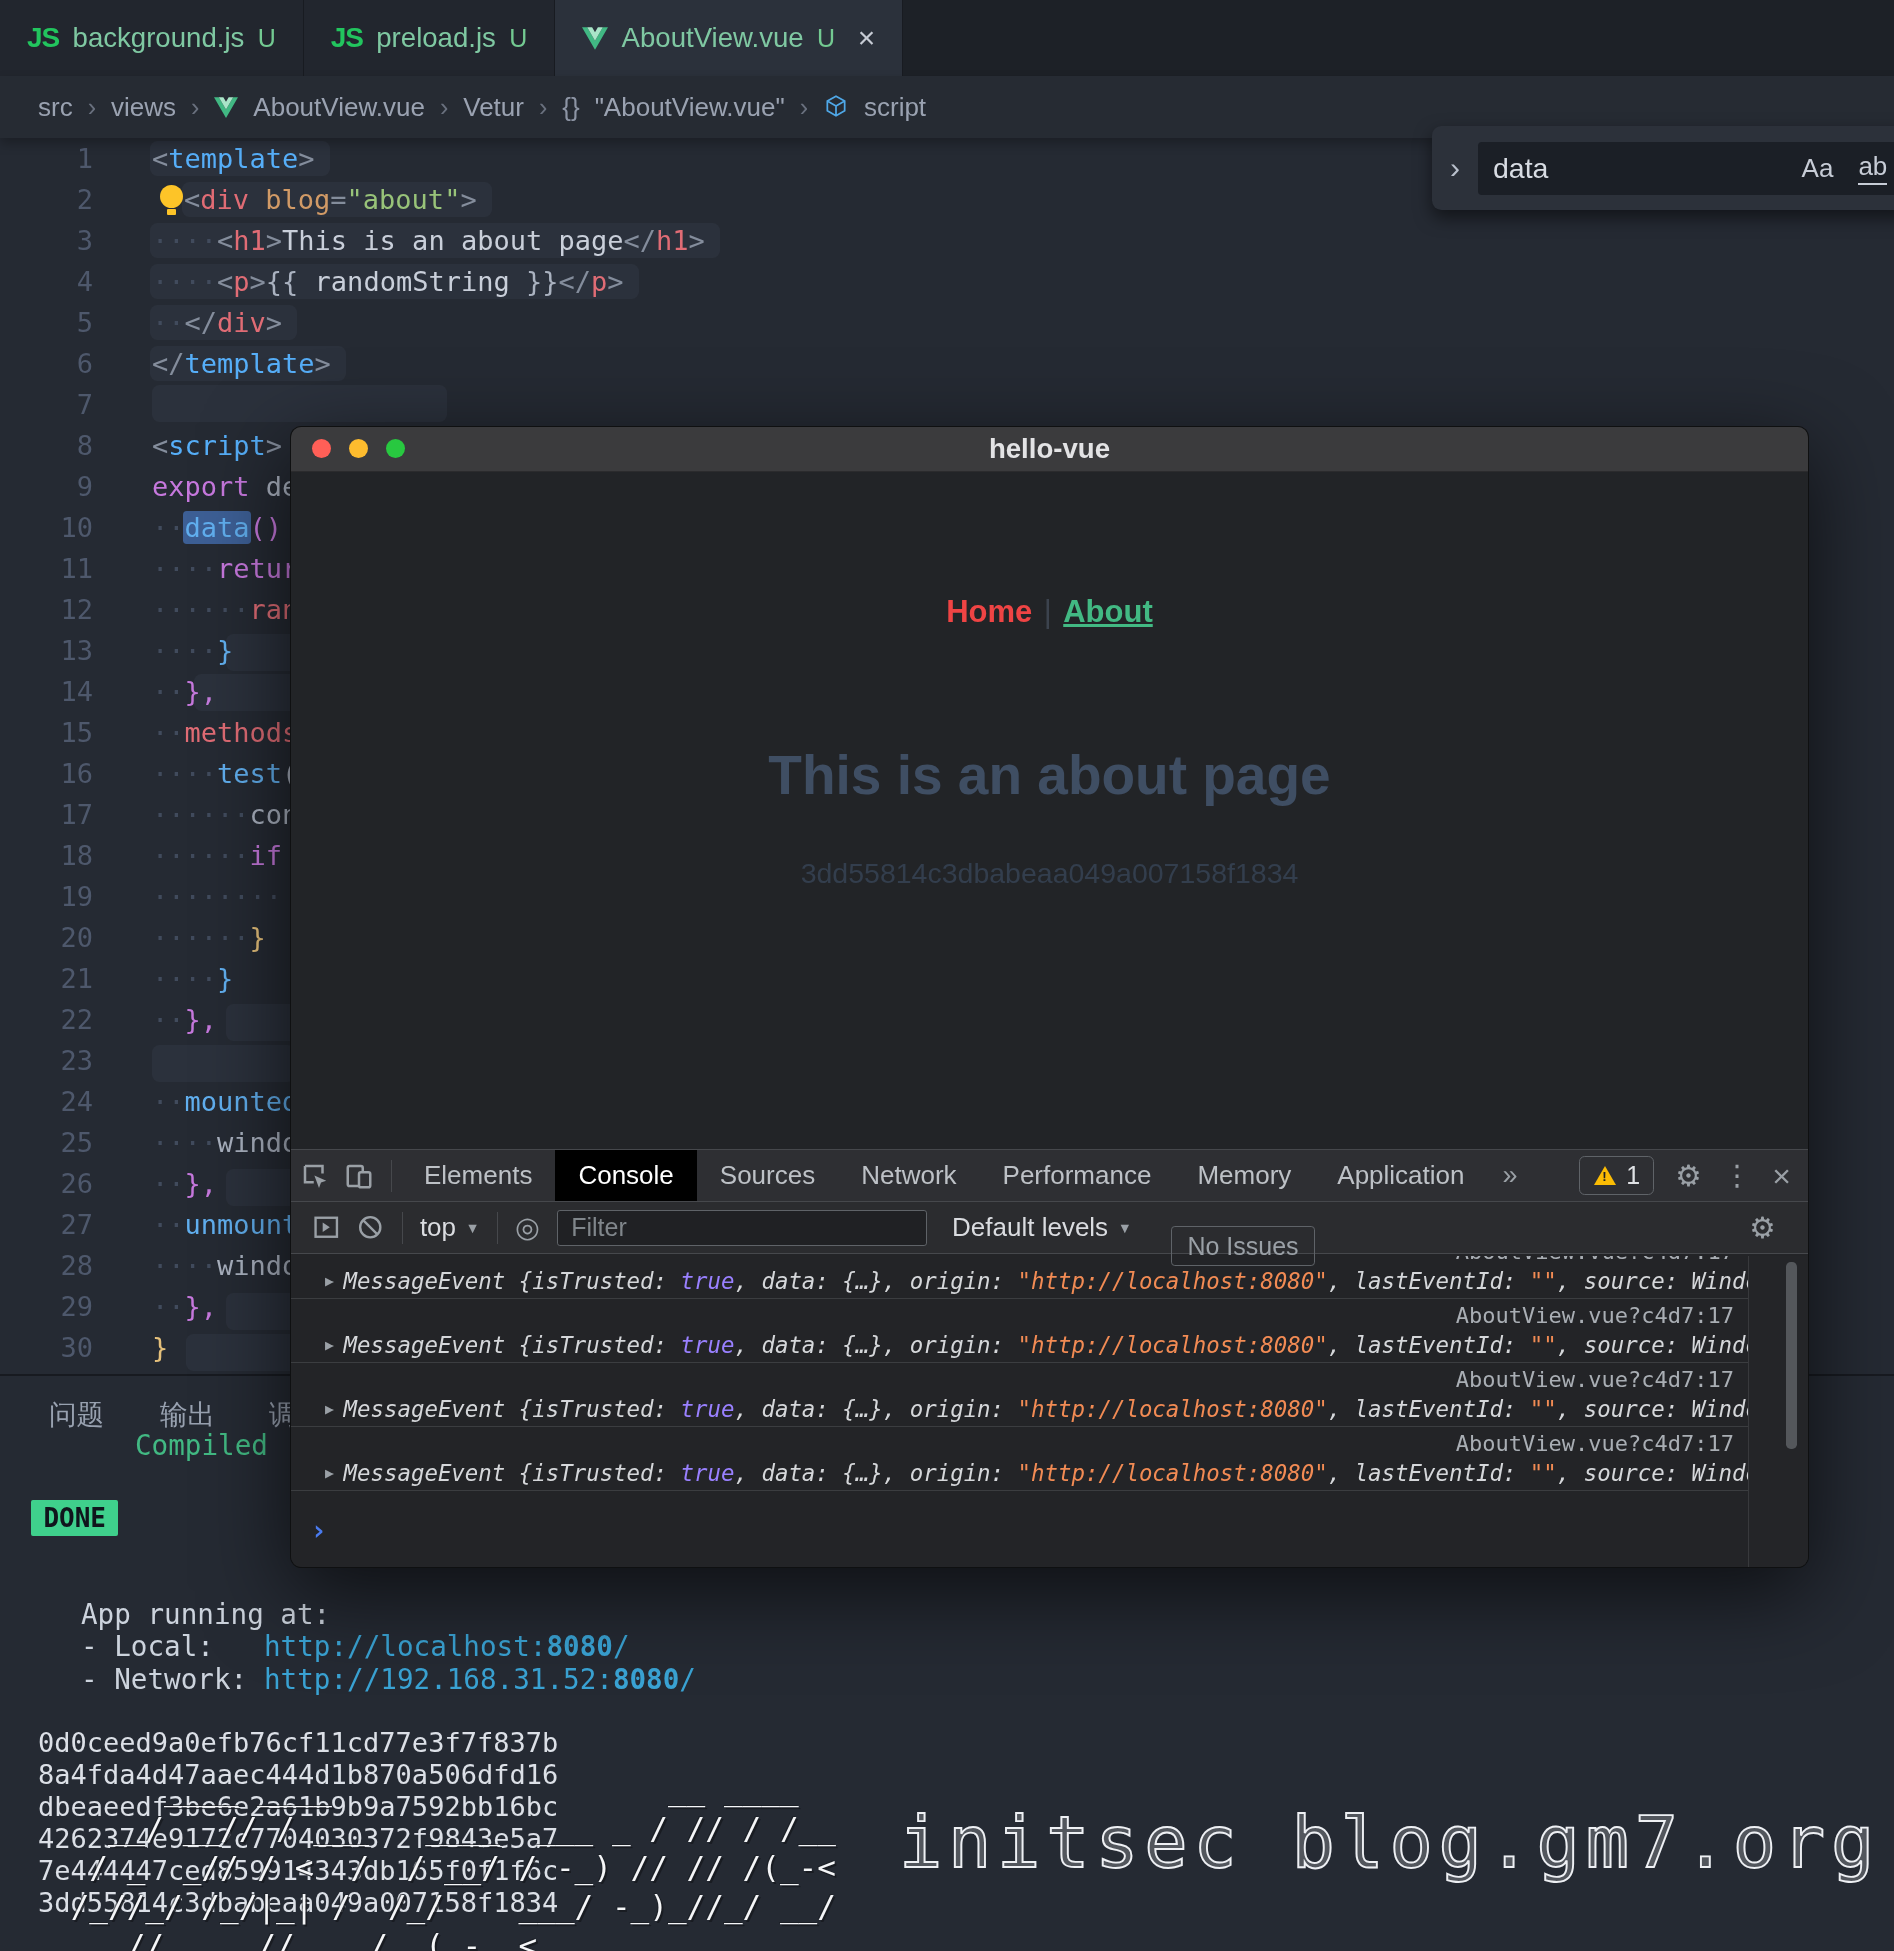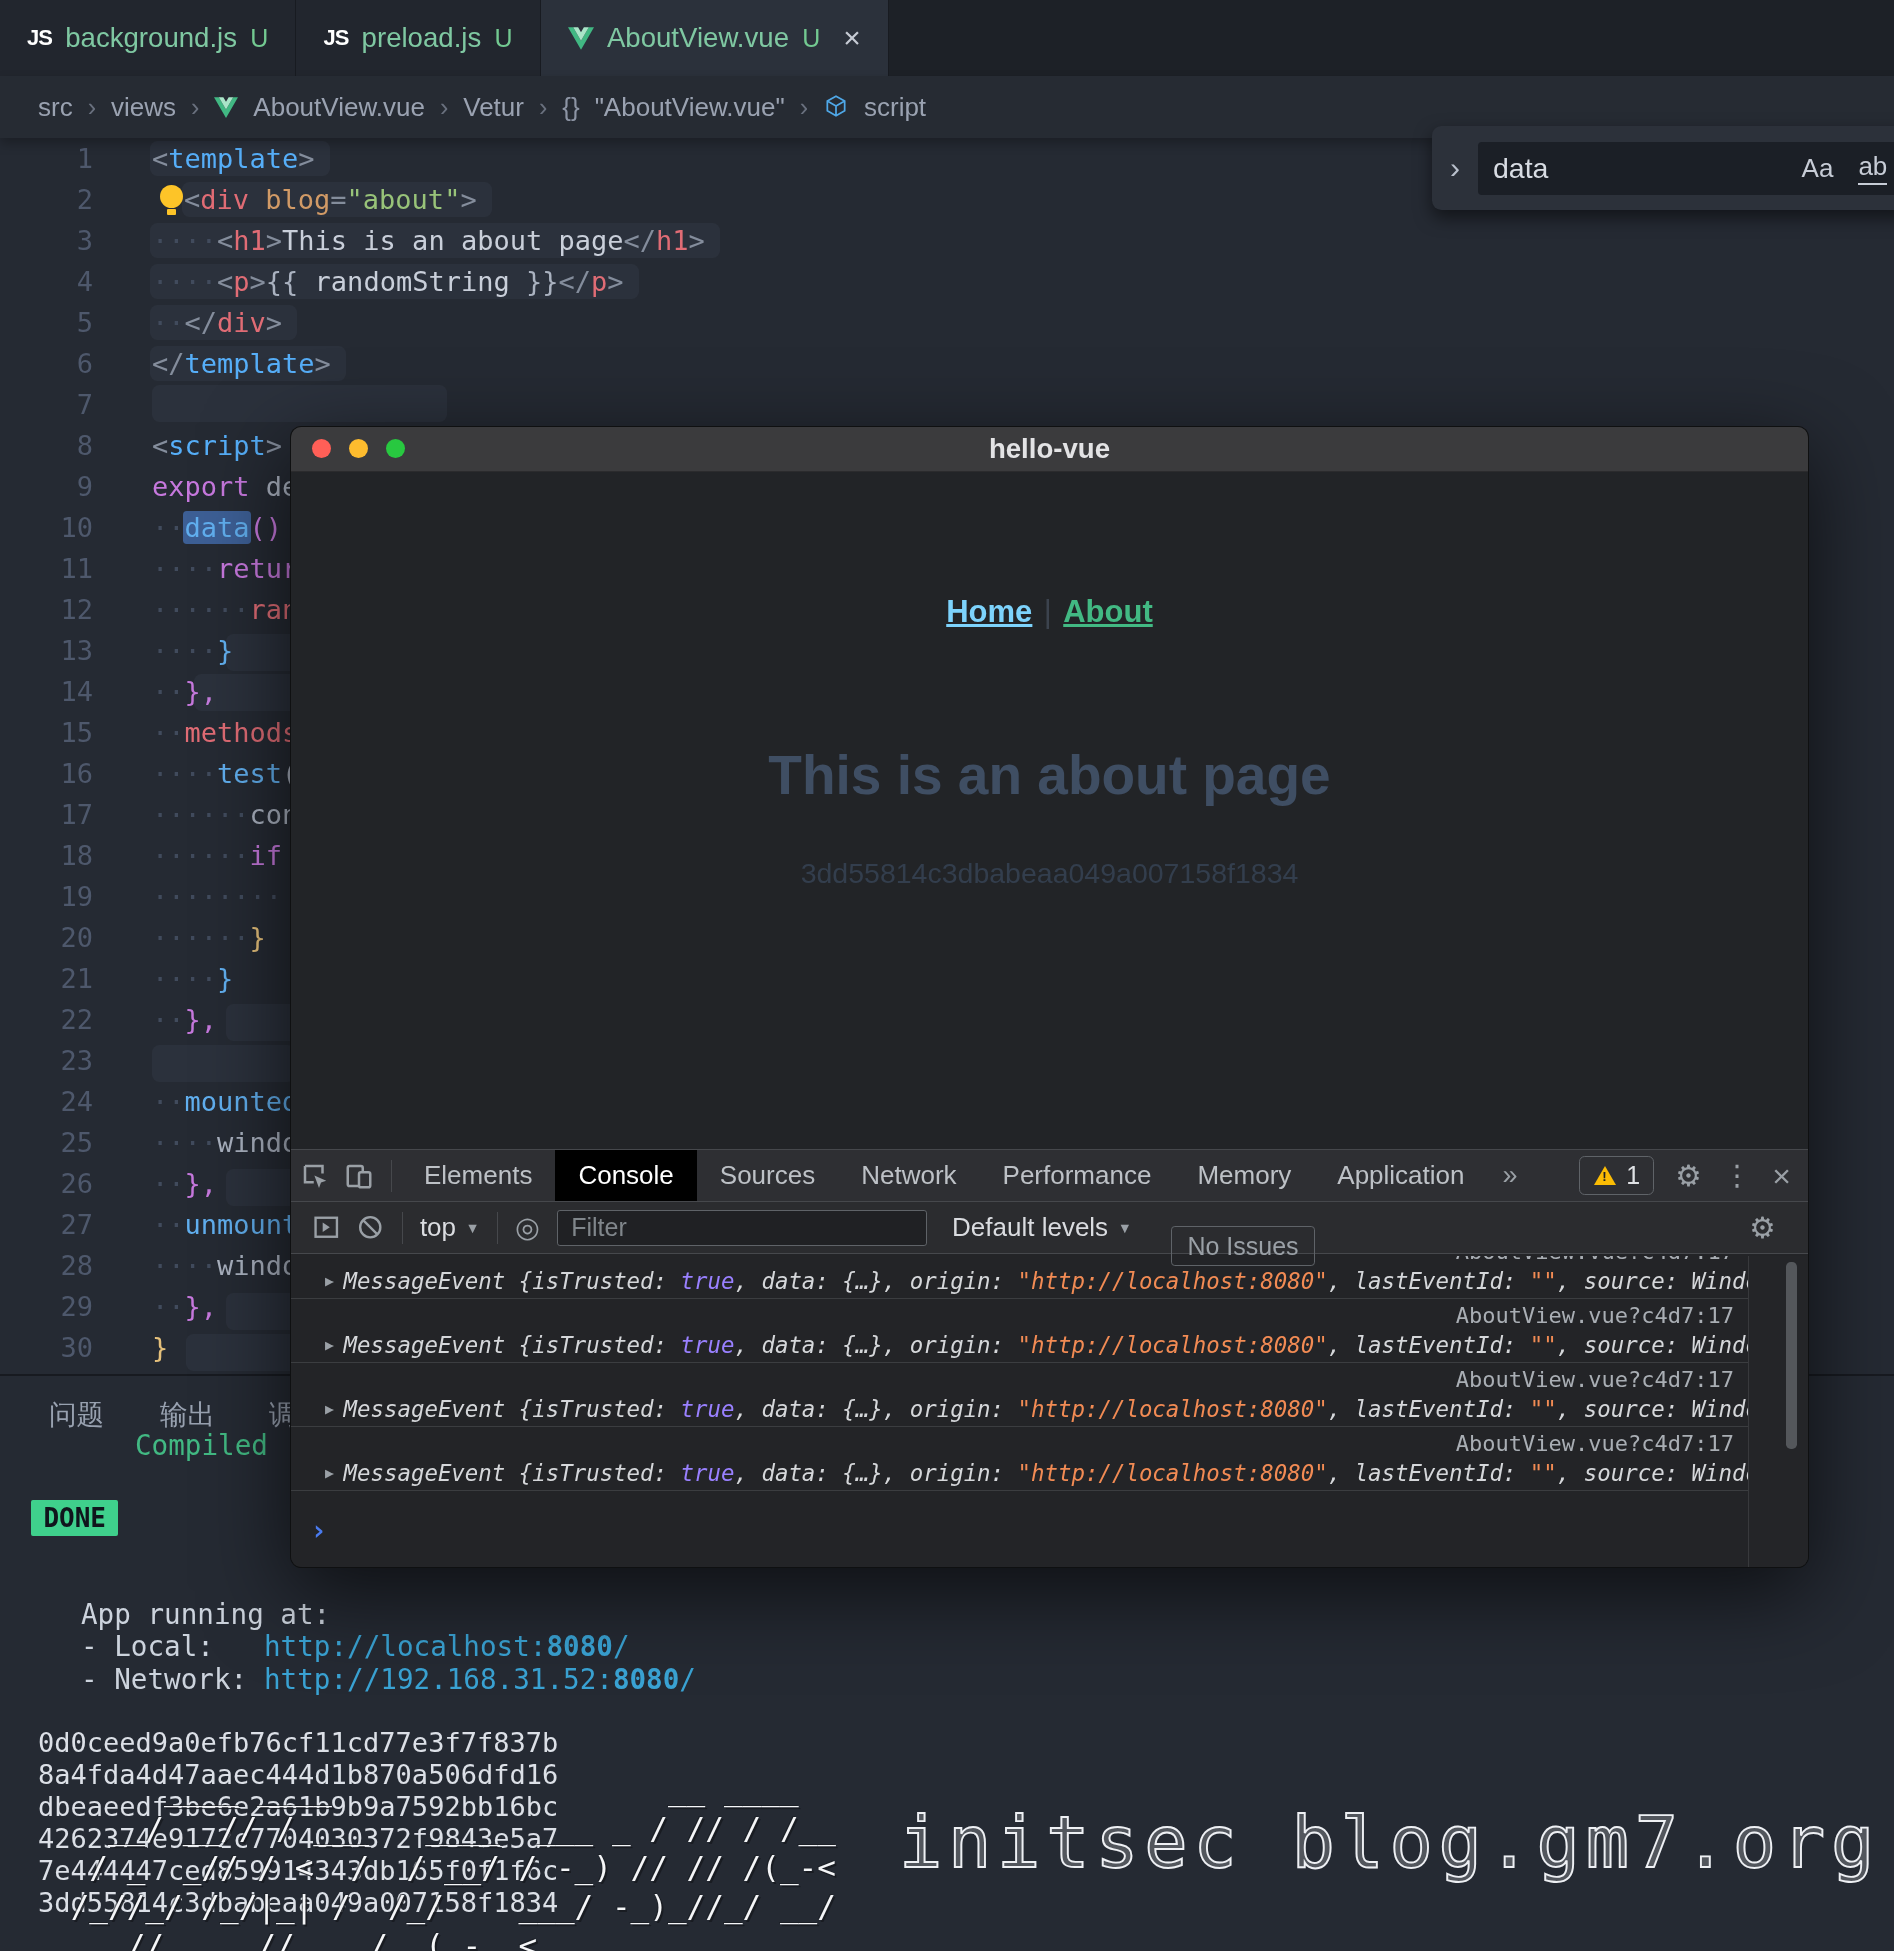--- a/index.html
+++ b/index.html
@@ -3,21 +3,21 @@
 <meta charset="utf-8">
 <style>
   html,body{margin:0;padding:0;background:#14171d;}
   .screen{position:relative;width:1895px;height:1952px;overflow:hidden;background:#252a33;
           font-family:"Liberation Sans",sans-serif;}
   
   .tabbar{position:absolute;left:0;top:0;width:100%;height:76px;background:#1d2127;display:flex;}
   .tab{display:flex;align-items:center;gap:13.3px;padding:0 27px;background:#22262e;
        border-right:1.9px solid #181b21;font-size:27.6px;color:#7fc8a2;cursor:default;}
   .tab.active{background:#2b313b;}
-  .jsicon{color:#ffffff;font-weight:bold;font-size:22px;letter-spacing:-1px;}
+  .jsicon{color:#22c55e;font-weight:bold;font-size:28px;letter-spacing:-1px;}
   .ubadge{color:#73c991;font-size:25px;}
   .closex{color:#c6cbd4;font-size:30px;margin-left:9.5px;line-height:1;}
   
   .crumbs{position:absolute;top:76px;left:0;right:0;height:62px;background:#262b33;display:flex;
           align-items:center;padding-left:38px;gap:15px;font-size:26px;color:#9aa2b1;
           box-shadow:0 5.7px 11.4px rgba(0,0,0,.28);z-index:5;}
   .csep{color:#69707e;font-size:25px;}
   .cbrace{color:#8d95a5;}
   
   .editor{position:absolute;top:138px;left:0;width:100%;height:1236px;background:#252a33;overflow:hidden;}
@@ -65,21 +65,21 @@
   .appwin{position:absolute;left:290px;top:426px;width:1517px;height:1140px;border-radius:11.4px;
           background:#232527;box-shadow:0 24px 86px rgba(0,0,0,.65);z-index:20;overflow:hidden;
           border:1px solid rgba(0,0,0,.55);}
   .titlebar{position:absolute;top:0;left:0;right:0;height:44px;background:#3b3b3d;border-bottom:1px solid #2b2b2d;
             display:flex;align-items:center;justify-content:center;font-size:27.6px;font-weight:bold;color:#e3e3e5;}
   .lights{position:absolute;left:21px;top:12.4px;display:flex;gap:18px;}
   .light{width:19px;height:19px;border-radius:50%;}
   .lr{background:#ff5f57}.ly{background:#febc2e}.lg{background:#28c840}
   .wincontent{position:absolute;top:45px;left:0;right:0;height:677px;background:#222427;}
   .nav{position:absolute;top:122px;width:100%;text-align:center;font-size:31px;font-weight:bold;}
-  .navhome{color:#7dd3fc;text-decoration:underline;margin-top:22px;}
+  .navhome{color:#ef4444;margin-top:22px;}
   .navsep{color:#3c434e;font-weight:normal;padding:0 11.4px;}
   .navabout{color:#42b983;text-decoration:underline;}
   .winh1{position:absolute;top:271px;width:100%;text-align:center;font-size:55px;font-weight:bold;color:#3f4e63;}
   .winhash{position:absolute;top:385px;width:100%;text-align:center;font-size:28.5px;color:#333e4d;}
   
   .devtools{position:absolute;top:722px;left:0;right:0;bottom:0;background:#232427;border-top:1px solid #46484c;}
   .dtabbar{height:51px;background:#2e2f33;border-bottom:1px solid #46484c;display:flex;align-items:center;
            font-size:26px;color:#bdc1c6;padding-left:2px;}
   .dticon{width:44px;display:flex;justify-content:center;align-items:center;}
   .vsep{width:1px;height:32px;background:#46484c;margin:0 9.5px;}

